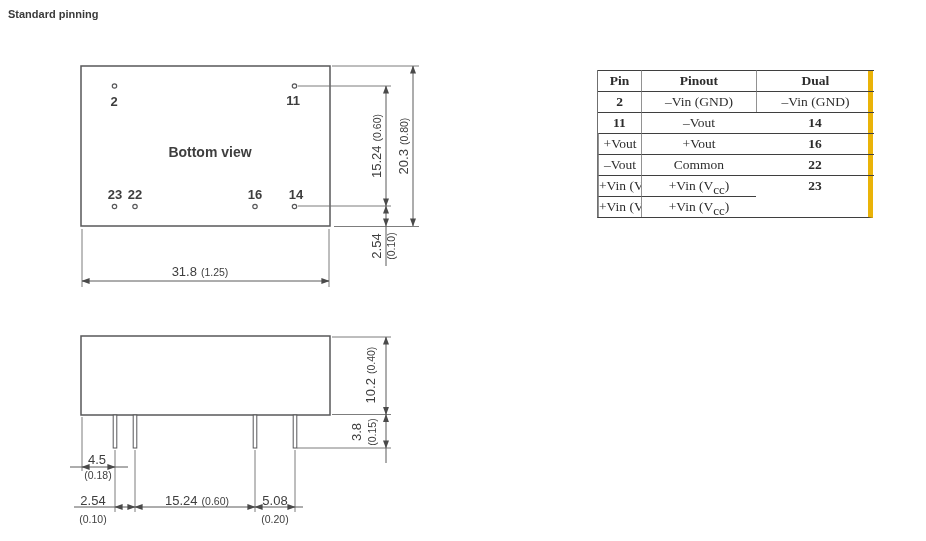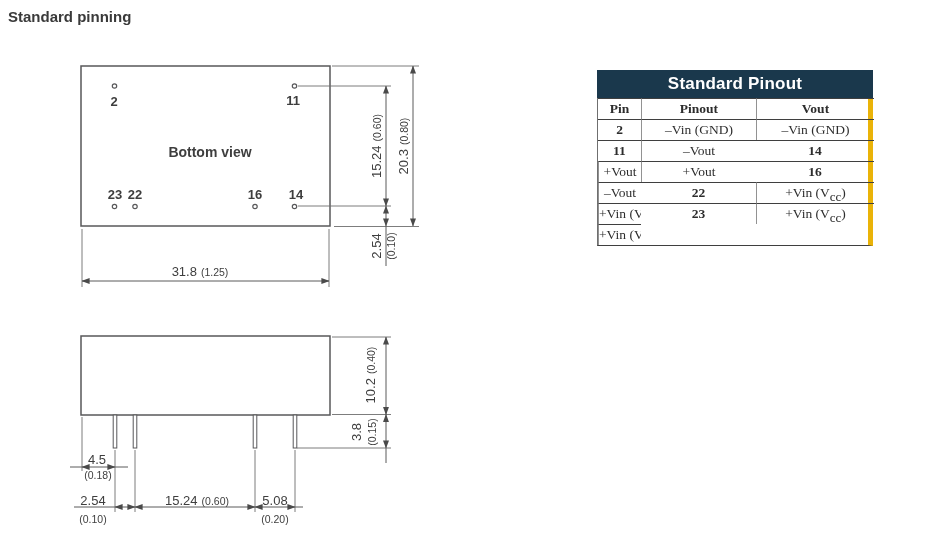--- a/index.html
+++ b/index.html
@@ -1,18 +1,18 @@
 <!DOCTYPE html>
 <html><head>
 <meta charset="utf-8">
 <style>
   html,body{margin:0;padding:0;background:#ffffff;}
   #page{position:relative;width:926px;height:541px;background:#ffffff;overflow:hidden;
         font-family:"Liberation Sans",sans-serif;}
-  #page-title{position:absolute;left:8px;top:8px;font-size:15px;font-weight:600;color:#3a3a3a;}
+  #page-title{position:absolute;left:8px;top:8px;font-size:11px;font-weight:600;color:#3a3a3a;}
 
   
   #drawing{position:absolute;left:0;top:0;}
   #drawing text{fill:#3e3e3e;font-family:"Liberation Sans",sans-serif;}
   #drawing .pinlab{font-size:13px;font-weight:600;}
   #drawing .viewlab{font-size:14px;font-weight:600;}
   #drawing .mm{font-size:13px;}
   #drawing .inch{font-size:10.5px;}
   #drawing .outline{fill:#ffffff;stroke:#58585a;stroke-width:1.5;}
   #drawing .leg{fill:#ffffff;stroke:#58585a;stroke-width:1;}
@@ -124,39 +124,39 @@
       <text class="inch" x="98" y="479" text-anchor="middle">(0.18)</text>
       <text class="mm" x="93" y="505" text-anchor="middle">2.54</text>
       <text class="inch" x="93" y="523" text-anchor="middle">(0.10)</text>
       <text x="197" y="505" text-anchor="middle"><tspan class="mm">15.24</tspan><tspan class="inch" dx="4">(0.60)</tspan></text>
       <text class="mm" x="275" y="505" text-anchor="middle">5.08</text>
       <text class="inch" x="275" y="523" text-anchor="middle">(0.20)</text>
     </g>
   </svg>
 
   <div id="pinout">
-    <div class="ptitle">Standard Pinout</div>
     <div class="pgrid">
       <div class="cell hcell">Pin</div>
       <div class="cell hcell csep">Pinout</div>
-      <div class="cell hcell csep">Vout</div>
+      <div class="cell hcell csep">Dual</div>
 
       <div class="cell pincell">2</div>
       <div class="cell csep cell-val">–Vin (GND)</div>
       <div class="cell csep cell-val">–Vin (GND)</div>
 
       <div class="cell pincell">11</div>
       <div class="cell csep cell-val">–Vout</div>
 
       <div class="cell pincell">14</div>
       <div class="cell csep cell-val">+Vout</div>
       <div class="cell csep cell-val">+Vout</div>
 
       <div class="cell pincell">16</div>
       <div class="cell csep cell-val">–Vout</div>
+      <div class="cell csep cell-val">Common</div>
 
       <div class="cell pincell">22</div>
       <div class="cell csep cell-val">+Vin (V<sub>cc</sub>)</div>
       <div class="cell csep cell-val">+Vin (V<sub>cc</sub>)</div>
 
       <div class="cell pincell">23</div>
       <div class="cell csep cell-val">+Vin (V<sub>cc</sub>)</div>
       <div class="cell csep cell-val">+Vin (V<sub>cc</sub>)</div>
     </div>
   </div>

